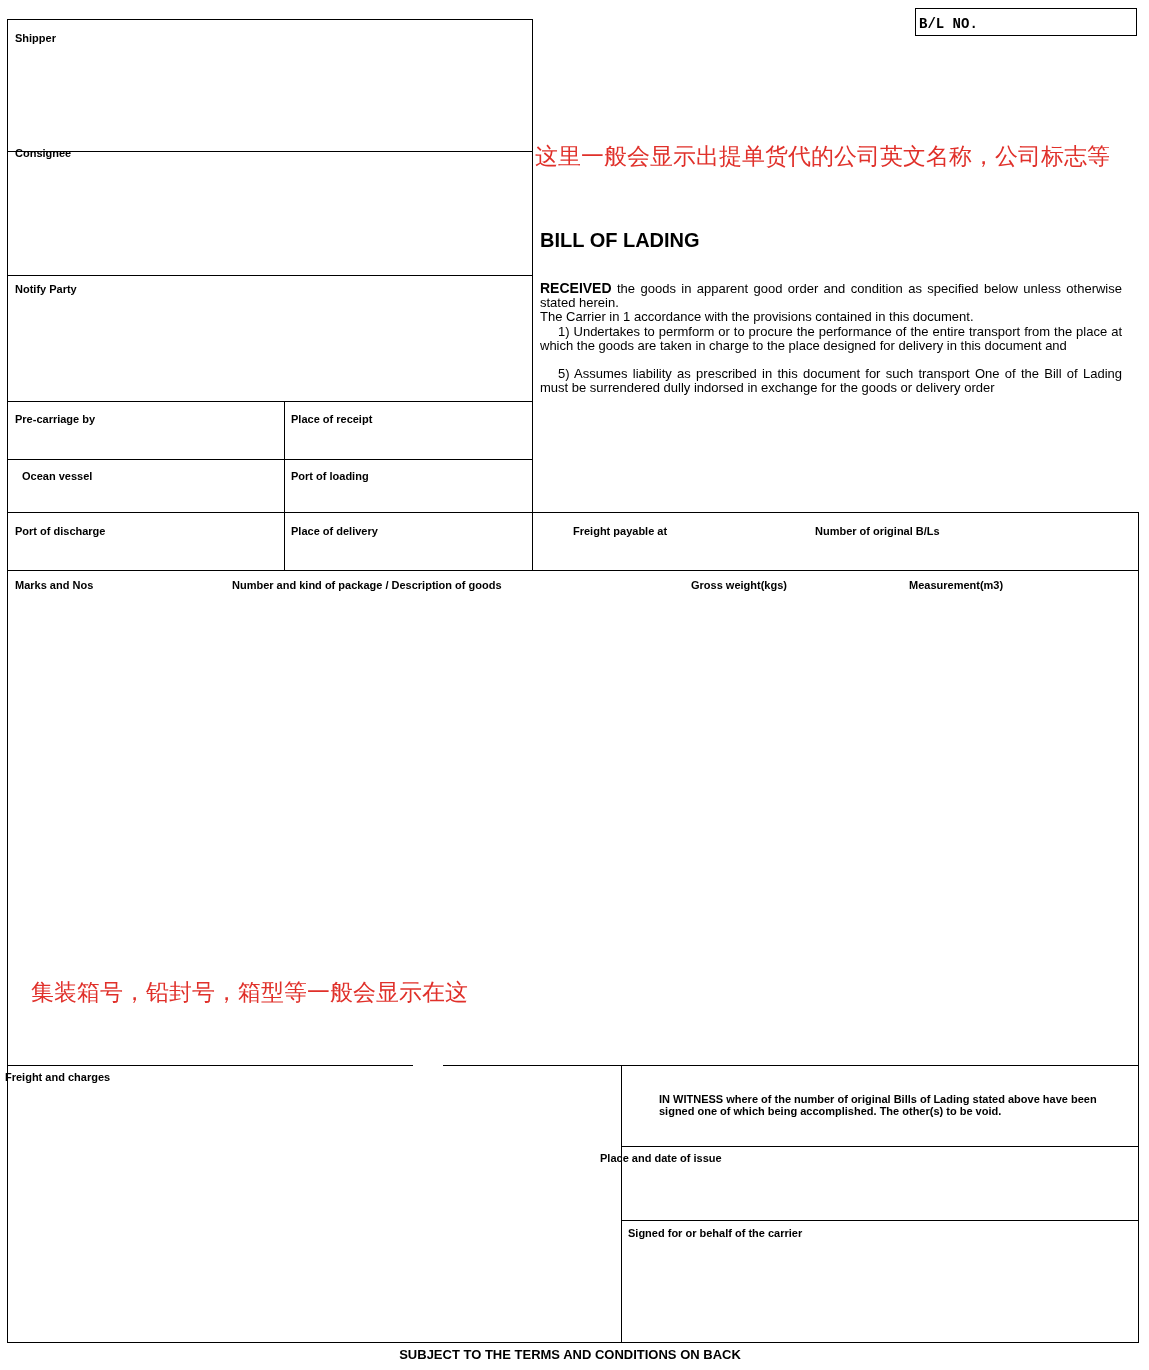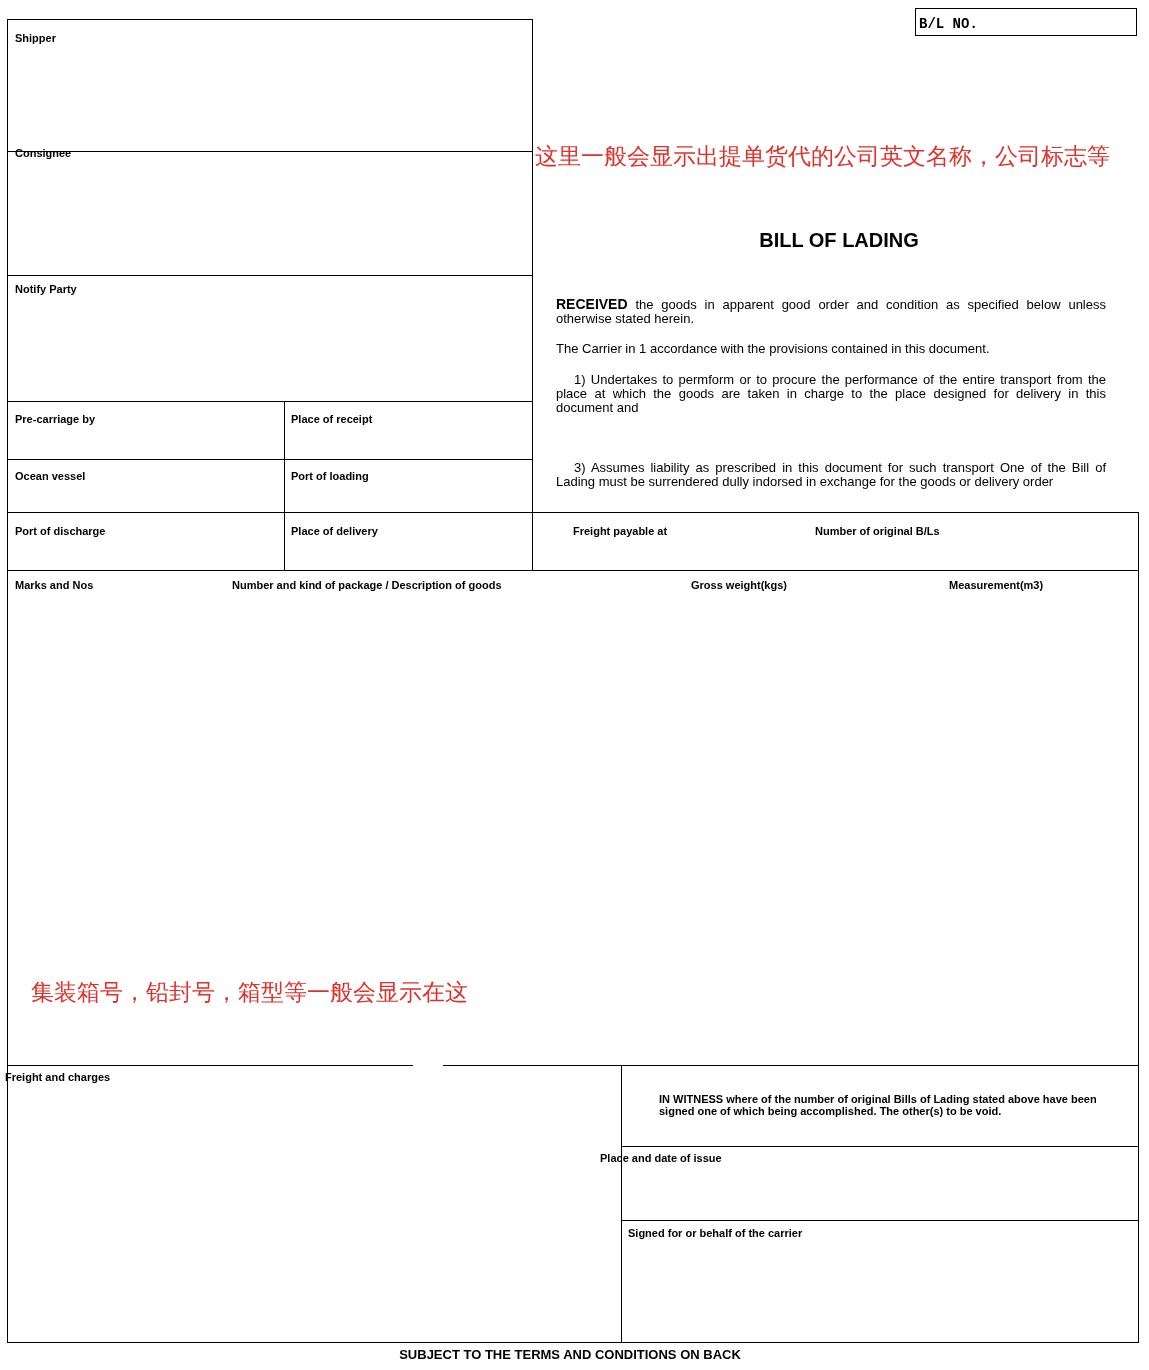--- a/index.html
+++ b/index.html
@@ -11,23 +11,23 @@
     .hl { position: absolute; height: 0; border-top: 1px solid #000; }
     .vl { position: absolute; width: 0; border-left: 1px solid #000; }
     .lbl { position: absolute; font-size: 11px; font-weight: bold; white-space: nowrap; }
     .bl-box {
       position: absolute; left: 915px; top: 8px; width: 222px; height: 28px;
       border: 1px solid #000; box-sizing: border-box;
       font-family: "Liberation Mono", monospace; font-weight: bold; font-size: 14px;
       padding: 7px 0 0 3px;
     }
     .annot { position: absolute; color: #e0302a; font-size: 23px; white-space: nowrap; font-family: "DejaVu Sans", sans-serif; }
-    .title { position: absolute; left: 540px; width: 598px; top: 229px; text-align: center; font-size: 20px; font-weight: bold; }
+    .title { position: absolute; left: 540px; width: 598px; top: 229px; text-align: left; font-size: 20px; font-weight: bold; }
     .terms { position: absolute; left: 540px; top: 281px; width: 582px; font-size: 13px; line-height: 14.2px; text-align: justify; }
-    .terms p { margin: 16px; }
+    .terms p { margin: 0; }
     .terms .lead { font-weight: bold; font-size: 14px; }
     .terms .ind { text-indent: 18px; }
     .terms .gap { height: 14px; }
     .witness { position: absolute; left: 659px; top: 1093px; width: 440px; font-size: 11px; font-weight: bold; line-height: 12px; }
     .footer { position: absolute; left: 0; width: 1140px; top: 1347px; text-align: center; font-size: 13px; font-weight: bold; }
   </style>
 </head>
 <body>
 
 <div class="bl-box">
@@ -71,47 +71,47 @@
 
 <div class="annot" style="left:535px; top:141px;">这里一般会显示出提单货代的公司英文名称，公司标志等</div>
 
 <div class="title">BILL OF LADING</div>
 
 <div class="terms">
   <p><span class="lead">RECEIVED</span><span> the goods in apparent good order and condition as specified below unless otherwise stated herein.</span></p>
   <p>The Carrier in 1 accordance with the provisions contained in this document.</p>
   <p class="ind">1) Undertakes to permform or to procure the performance of the entire transport from the place at which the goods are taken in charge to the place designed for delivery in this document and</p>
   <div class="gap"></div>
-  <p class="ind">3) Assumes liability as prescribed in this document for such transport One of the Bill of Lading must be surrendered dully indorsed in exchange for the goods or delivery order</p>
+  <p class="ind">5) Assumes liability as prescribed in this document for such transport One of the Bill of Lading must be surrendered dully indorsed in exchange for the goods or delivery order</p>
 </div>
 
 <div class="lbl" style="left:15px; top:413px;">Pre-carriage by</div>
 <div class="abs" style="left:8px; top:428px; width:275px; height:30px;"></div>
 <div class="lbl" style="left:291px; top:413px;">Place of receipt</div>
 <div class="abs" style="left:285px; top:428px; width:246px; height:30px;"></div>
 
-<div class="lbl" style="left:15px; top:470px;text-align:center;">Ocean vessel</div>
+<div class="lbl" style="left:22px; top:470px;text-align:center;">Ocean vessel</div>
 <div class="abs" style="left:8px; top:485px; width:275px; height:26px;"></div>
 <div class="lbl" style="left:291px; top:470px;">Port of loading</div>
 <div class="abs" style="left:285px; top:485px; width:246px; height:26px;"></div>
 
 <div class="lbl" style="left:15px; top:525px;">Port of discharge</div>
 <div class="abs" style="left:8px; top:540px; width:275px; height:29px;"></div>
 <div class="lbl" style="left:291px; top:525px;">Place of delivery</div>
 <div class="abs" style="left:285px; top:540px; width:246px; height:29px;"></div>
 
 <div class="lbl" style="left:573px; top:525px;">Freight payable at</div>
 <div class="abs" style="left:534px; top:540px; width:270px; height:29px;"></div>
 <div class="lbl" style="left:815px; top:525px;">Number of original B/Ls</div>
 <div class="abs" style="left:806px; top:540px; width:331px; height:29px;"></div>
 
 <div class="lbl" style="left:15px; top:579px;">Marks and Nos</div>
 <div class="lbl" style="left:232px; top:579px;">Number and kind of package / Description of goods</div>
 <div class="lbl" style="left:691px; top:579px;">Gross weight(kgs)</div>
-<div class="lbl" style="left:949px; top:579px;">Measurement(m3)</div>
+<div class="lbl" style="left:909px; top:579px;">Measurement(m3)</div>
 <div class="abs" style="left:8px; top:597px; width:1129px; height:460px;"></div>
 
 <div class="annot" style="left:31px; top:977px;">集装箱号，铅封号，箱型等一般会显示在这</div>
 
 <div class="lbl" style="left:5px; top:1071px;">Freight and charges</div>
 <div class="abs" style="left:8px; top:1087px; width:612px; height:254px;"></div>
 
 <div class="witness">IN WITNESS where of the number of original Bills of Lading stated above have been signed one of which being accomplished. The other(s) to be void.</div>
 
 <div class="lbl" style="left:600px; top:1152px;">Place and date of issue</div>

